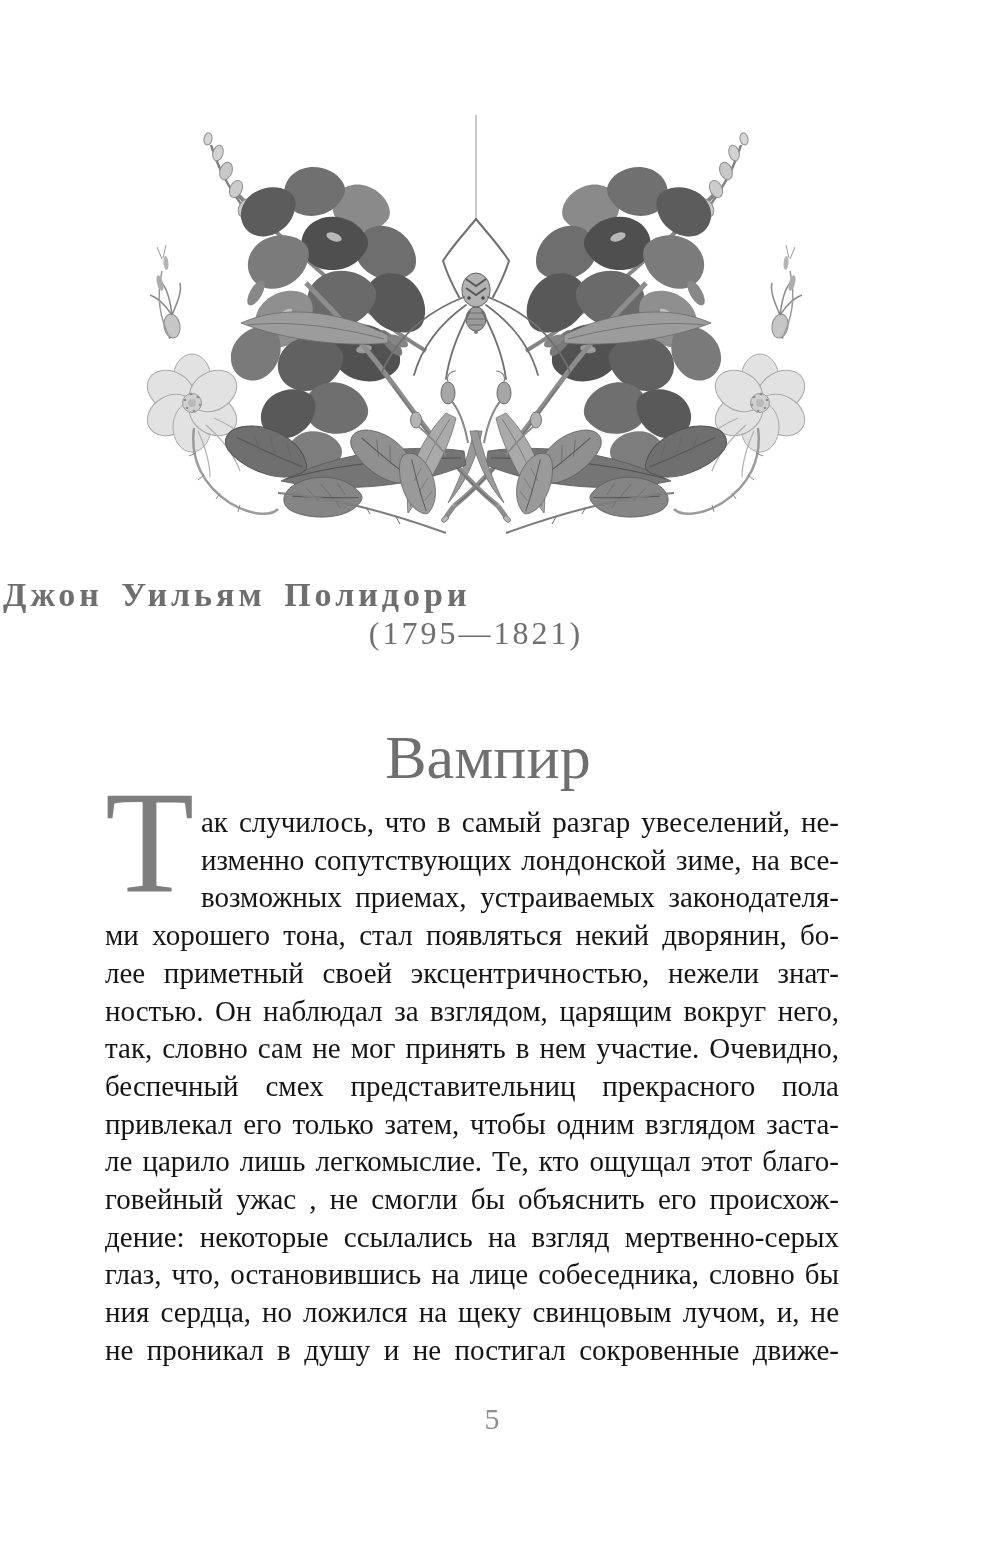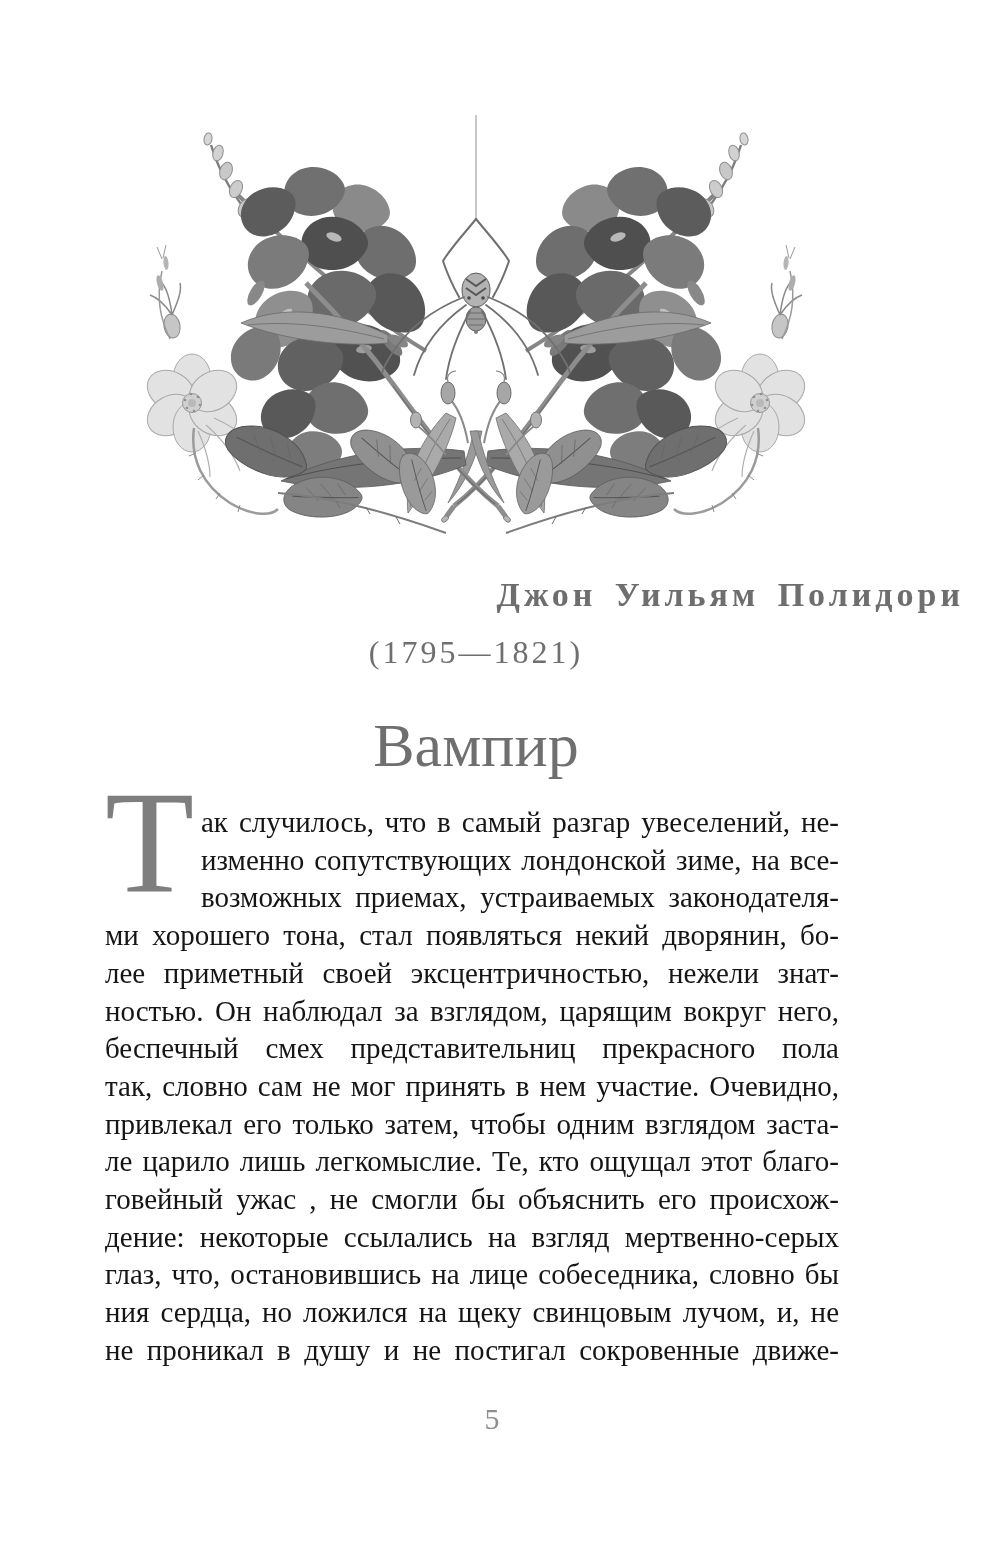--- a/index.html
+++ b/index.html
@@ -2,30 +2,30 @@
 <html><head>
 <meta charset="utf-8">
 <style>
   html,body { margin:0; padding:0; background:#ffffff; }
   .page {
     position:relative; width:1000px; height:1552px; background:#ffffff;
     font-family:"Liberation Serif", serif; overflow:hidden;
   }
   figure.vignette { position:absolute; top:113px; left:86px; margin:0; width:780px; height:435px; }
   .author {
-    position:absolute; top:576px; left:12px; width:952px; text-align:right;
+    position:absolute; top:576px; left:3px; width:952px; text-align:left;
     font-size:34px; font-weight:700; color:#6e6e6e;
     letter-spacing:4px; word-spacing:6px;
   }
   .years {
-    position:absolute; top:634px; left:0; width:952px; text-align:center;
+    position:absolute; top:615px; left:0; width:952px; text-align:center;
     font-size:32px; font-weight:400; color:#6f6f6f; letter-spacing:3px;
   }
   h1.title {
-    position:absolute; top:714px; left:0; width:952px; margin:0; text-align:center;
+    position:absolute; top:714px; left:0; width:952px; margin:12px; text-align:center;
     font-size:62px; font-weight:400; color:#6f6f6f; line-height:1;
   }
   main.bodytext {
     position:absolute; top:804px; left:105px; width:734px;
     font-size:29px; line-height:37.7px; color:#151515;
   }
   .dropcap {
     float:left; width:88px; height:108px; margin:0 8px 0 0;
     font-size:146px; line-height:78px; color:#7e7e7e; text-align:left;
   }
@@ -167,22 +167,22 @@
   <h1 class="title">Вампир</h1>
 
   <main class="bodytext">
     <span class="dropcap">Т</span>
     <div class="line">ак случилось, что в самый разгар увеселений, не-</div>
     <div class="line">изменно сопутствующих лондонской зиме, на все-</div>
     <div class="line">возможных приемах, устраиваемых законодателя-</div>
     <div class="line">ми хорошего тона, стал появляться некий дворянин, бо-</div>
     <div class="line">лее приметный своей эксцентричностью, нежели знат-</div>
     <div class="line">ностью. Он наблюдал за взглядом, царящим вокруг него,</div>
+    <div class="line">так, словно сам не мог принять в нем участие. Очевидно,</div>
     <div class="line">беспечный смех представительниц прекрасного пола</div>
-    <div class="line">так, словно сам не мог принять в нем участие. Очевидно,</div>
     <div class="line">привлекал его только затем, чтобы одним взглядом заста-</div>
     <div class="line">ле царило лишь легкомыслие. Те, кто ощущал этот благо-</div>
     <div class="line">говейный ужас , не смогли бы объяснить его происхож-</div>
     <div class="line">дение: некоторые ссылались на взгляд мертвенно-серых</div>
     <div class="line">глаз, что, остановившись на лице собеседника, словно бы</div>
     <div class="line">ния сердца, но ложился на щеку свинцовым лучом, и, не</div>
     <div class="line">не проникал в душу и не постигал сокровенные движе-</div>
   </main>
 
   <div class="pagenum">5</div>

